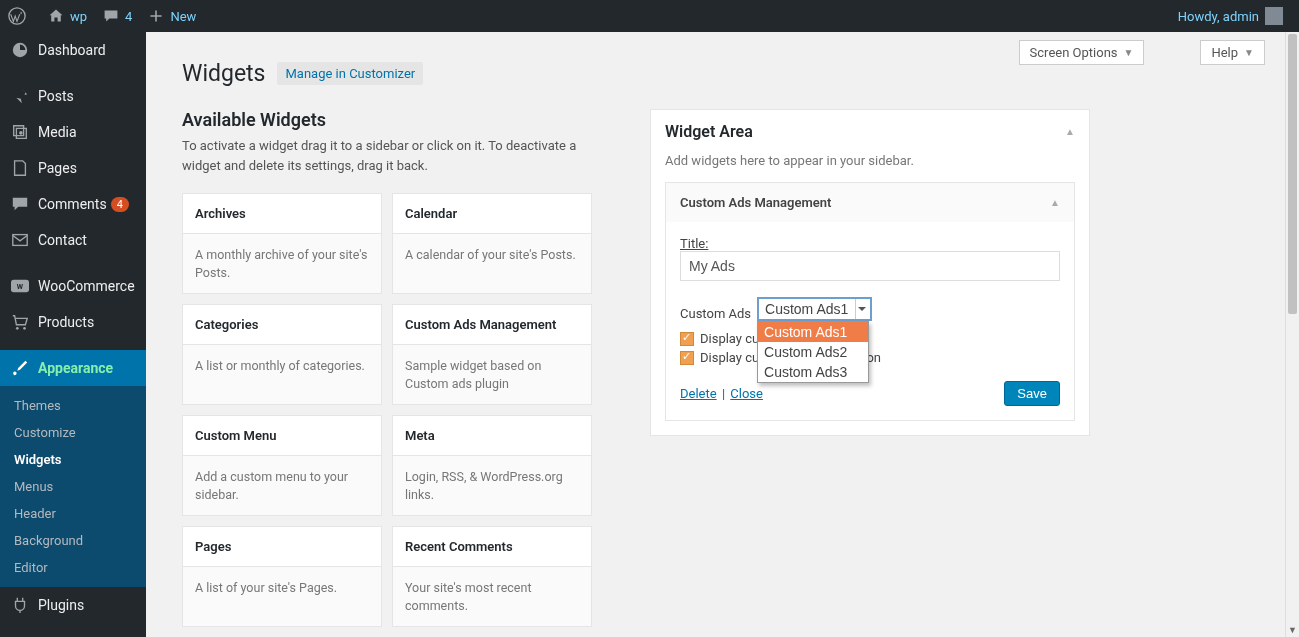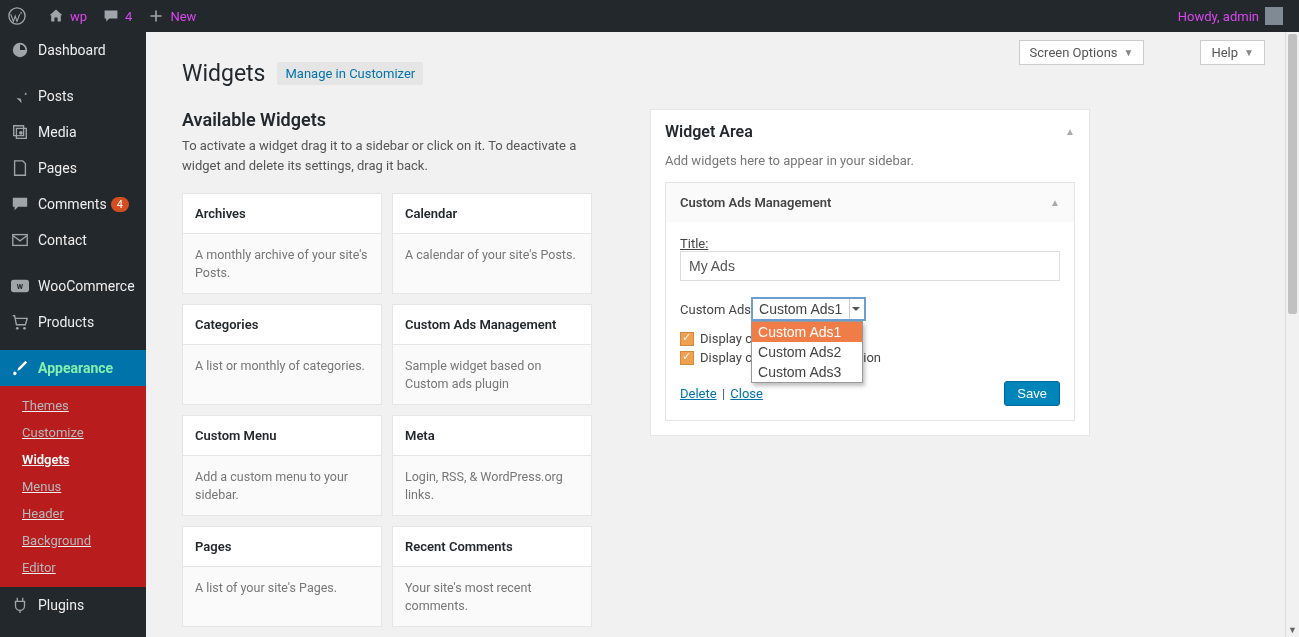--- a/index.html
+++ b/index.html
@@ -24,21 +24,21 @@
   justify-content: space-between;
   padding: 0 8px 0 0;
   font-size: 13px;
 }
 .adminbar-left, .adminbar-right { display: flex; align-items: center; height: 100%; }
 .ab-item {
   display: flex;
   align-items: center;
   height: 100%;
   padding: 0 8px;
-  color: #d946ef;
+  color: #7dd3fc;
   cursor: pointer;
 }
 .ab-item .icon { margin-right: 6px; fill: #a0a5aa; }
 .avatar-box {
   width: 18px; height: 18px; background: #7f8a95; margin-left: 6px;
 }
 
 
 .sidebar {
   position: absolute;
@@ -67,23 +67,22 @@
 .menu-item.current::after {
   content: "";
   position: absolute;
   right: -8px;
   top: 50%;
   margin-top: -8px;
   border: 8px solid transparent;
   border-right-color: #f1f1f1;
 }
 .submenu {
-  background: #b91c1c;
-  padding: 6px 8px;
-  text-decoration: underline;
+  background: #0c4a6e;
+  padding: 6px 0;
 }
 .submenu-item {
   padding: 6px 12px 6px 14px;
   color: #b4b9be;
   cursor: pointer;
   font-size: 13px;
 }
 .submenu-item.current { color: #fff; font-weight: 600; }
 .count-badge {
   background: #d54e21;
@@ -185,21 +184,21 @@
 .wa-widget-body { padding: 14px; }
 .field-label { font-size: 13px; color: #444; display: block; text-decoration: underline; }
 .text-input {
   width: 100%;
   padding: 6px 8px;
   border: 1px solid #ddd;
   font-size: 14px;
   color: #555;
   margin-bottom: 16px;
 }
-.select-row { display: flex; align-items: center; margin-bottom: 10px; position: relative; }
+.select-row { display: flex; align-items: flex-end; gap: 6px; margin-bottom: 10px; position: relative; }
 .select-label { font-size: 13px; }
 .sel-wrap { position: relative; display: inline-block; }
 .faux-select {
   border: 2px solid #6c9ed0;
   background: #fff;
   padding: 2px 22px 2px 6px;
   font-size: 14px;
   min-width: 110px;
   position: relative;
   cursor: pointer;

